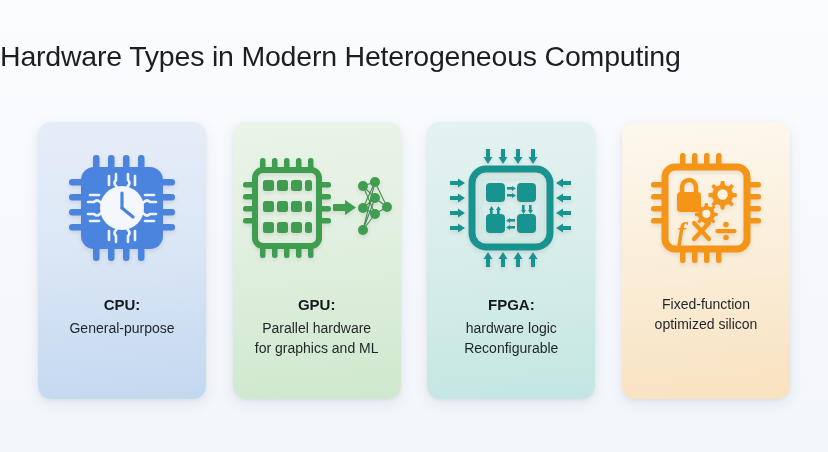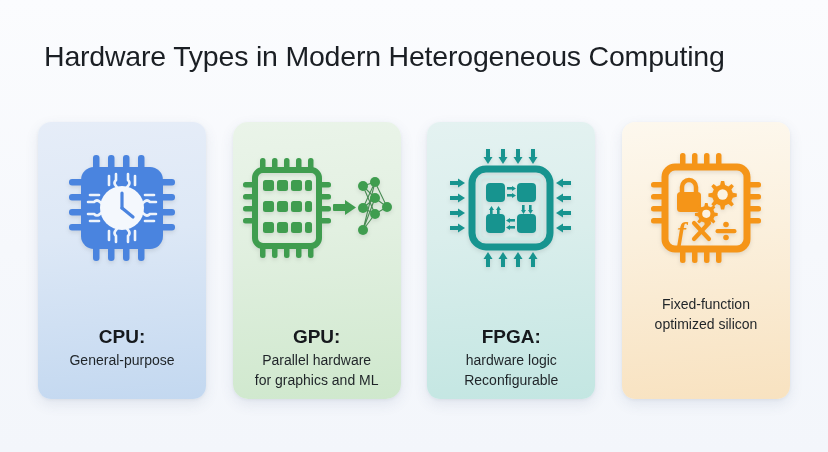--- a/index.html
+++ b/index.html
@@ -26,21 +26,20 @@
     top: 36px;
     left: 0;
     width: 656px;
     text-align: center;
     font-size: 28.5px;
     line-height: 40px;
     font-weight: 400;
     color: #1b1f24;
     letter-spacing: -0.2px;
     white-space: nowrap;
-    margin-left: 44px;
   }
   .cards {
     position: absolute;
     top: 122px;
     left: 38px;
     width: 752px;
     height: 277px;
     display: flex;
     flex-direction: row;
     justify-content: space-between;
@@ -52,46 +51,45 @@
     border-radius: 13px;
     box-sizing: border-box;
     display: flex;
     flex-direction: column;
     align-items: center;
     box-shadow: 0 5px 14px rgba(60, 80, 120, 0.10),
                 0 1px 3px rgba(60, 80, 120, 0.07);
     overflow: hidden;
   }
   .card.cpu  { background: linear-gradient(175deg, #e6edf8 0%, #dde8f6 40%, #c3d8f0 100%); }
-  .card.gpu  { background: linear-gradient(175deg, #eaf4e9 0%, #e2f0e1 40%, #cfe8cd 100%); border-radius: 15px; }
+  .card.gpu  { background: linear-gradient(175deg, #eaf4e9 0%, #e2f0e1 40%, #cfe8cd 100%); }
   .card.fpga { background: linear-gradient(175deg, #e4f2f1 0%, #daeeec 40%, #c3e6e2 100%); }
   .card.asic { background: linear-gradient(175deg, #fdf8ee 0%, #fbf0dd 40%, #f8e2c0 100%); }
 
   .icon-wrap {
     height: 172px;
     width: 100%;
     display: flex;
     align-items: center;
     justify-content: center;
   }
   .icon-wrap svg { display: block; filter: drop-shadow(0 2px 2px rgba(0,0,0,0.10)); }
 
   .card-text {
     width: 100%;
     padding: 0 4px 0 4px;
     box-sizing: border-box;
     text-align: center;
   }
   .card-label {
-    font-size: 19px;
+    font-size: 15px;
     font-weight: 700;
     color: #16191d;
     line-height: 22px;
     margin-bottom: 2px;
-    margin-top: 32px;
   }
   .card-desc {
     font-size: 14px;
     font-weight: 400;
     color: #1f2428;
     line-height: 20px;
   }
 </style>
 </head>
 <body>

